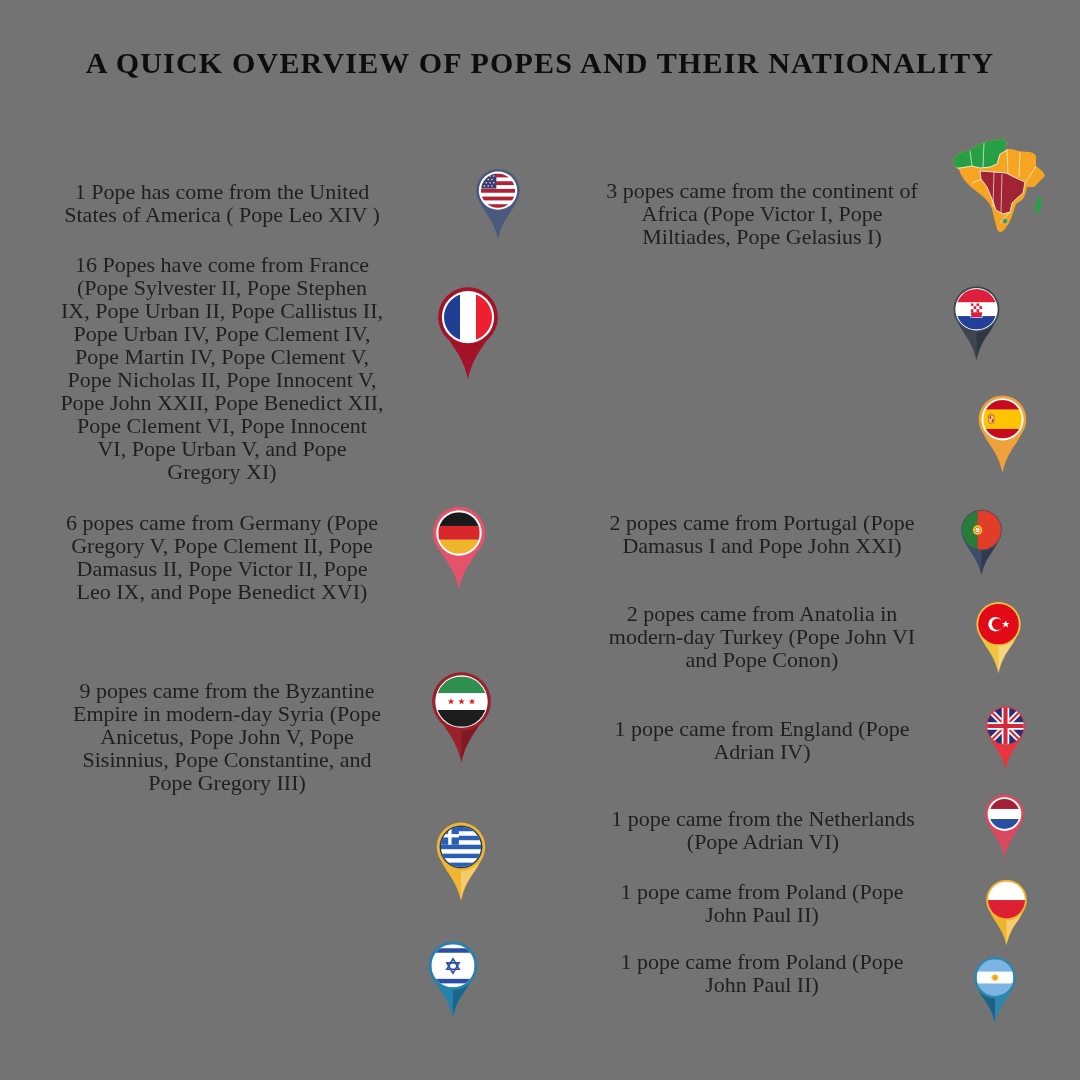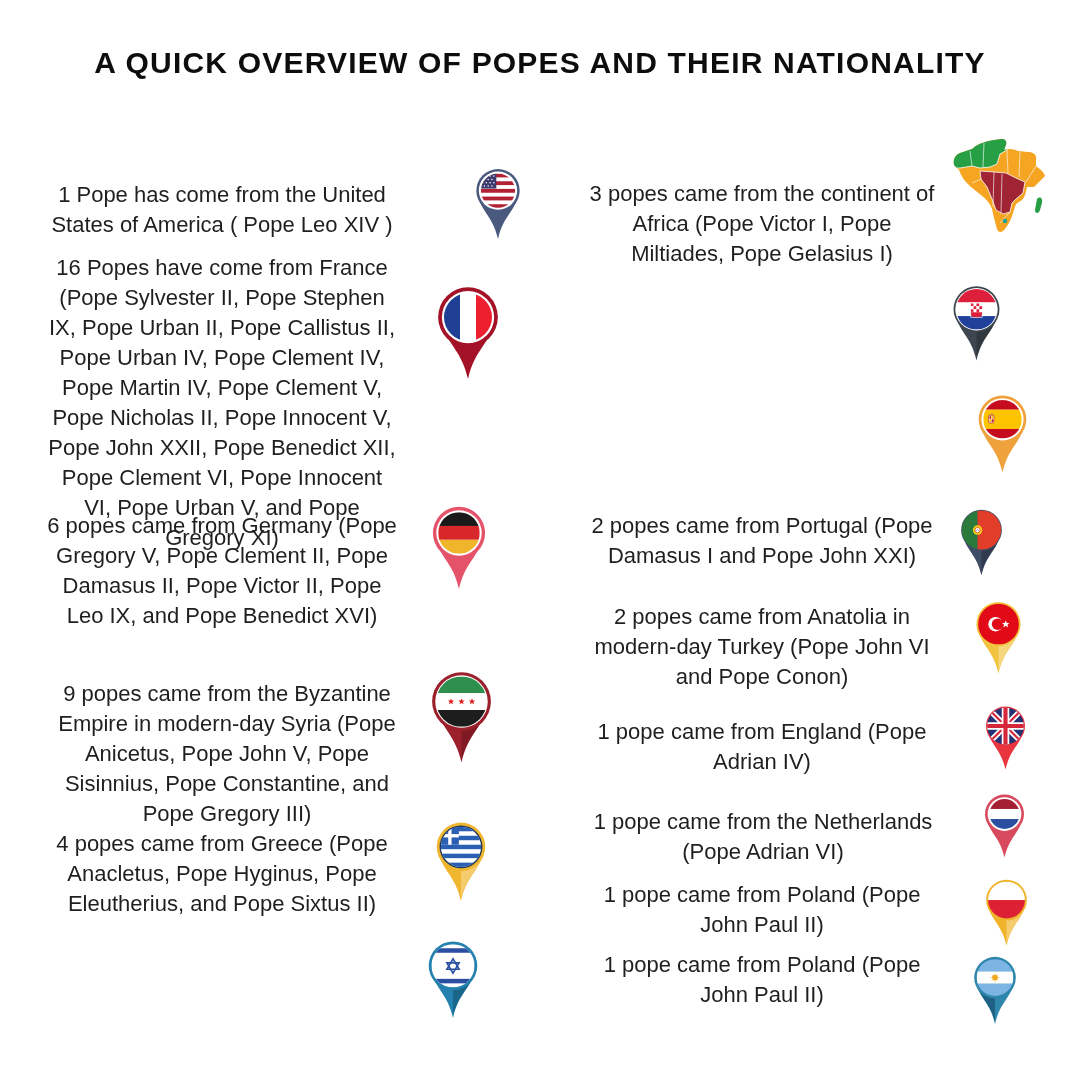--- a/index.html
+++ b/index.html
@@ -1,27 +1,27 @@
 <!DOCTYPE html>
 <html><head>
 <meta charset="utf-8">
 <style>
   html,body{margin:0;padding:0;background:#e9eae8;}
   .canvas{
     position:relative;width:1080px;height:1080px;overflow:hidden;
-    background:#ffffff;
-    font-family:Liberation Sans, sans-serif;
+    background:#737373;
+    font-family:Liberation Serif, serif;
   }
   .title{
     position:absolute;top:46px;left:0;width:1080px;text-align:center;
     font-size:30px;font-weight:bold;letter-spacing:1.2px;color:#0d0d0d;
   }
   .txt{
     position:absolute;text-align:center;white-space:pre-line;
-    font-size:22px;line-height:30px;color:#1f1f1f;
+    font-size:22px;line-height:23px;color:#1f1f1f;
   }
   .pin{position:absolute;height:auto;display:block;}
   
   .t-l1{top:180px;left:4px;width:436px}
   .t-l2{top:253px;left:4px;width:436px}
   .t-l3{top:511px;left:4px;width:436px}
   .t-l4{top:679px;left:4px;width:446px}
   .t-l5{top:829px;left:4px;width:436px}
   .t-l6{top:944px;left:4px;width:436px}
   .t-r1{top:179px;left:550px;width:424px}
@@ -71,23 +71,20 @@
 Gregory XI)</div>
   <div class="txt t-l3">6 popes came from Germany (Pope
 Gregory V, Pope Clement II, Pope
 Damasus II, Pope Victor II, Pope
 Leo IX, and Pope Benedict XVI)</div>
   <div class="txt t-l4">9 popes came from the Byzantine
 Empire in modern-day Syria (Pope
 Anicetus, Pope John V, Pope
 Sisinnius, Pope Constantine, and
 Pope Gregory III)</div>
-  <div class="txt t-l5">4 popes came from Greece (Pope
-Anacletus, Pope Hyginus, Pope
-Eleutherius, and Pope Sixtus II)</div>
 
   <div class="txt t-r1">3 popes came from the continent of
 Africa (Pope Victor I, Pope
 Miltiades, Pope Gelasius I)</div>
   <div class="txt t-r4">2 popes came from Portugal (Pope
 Damasus I and Pope John XXI)</div>
   <div class="txt t-r5">2 popes came from Anatolia in
 modern-day Turkey (Pope John VI
 and Pope Conon)</div>
   <div class="txt t-r6">1 pope came from England (Pope

